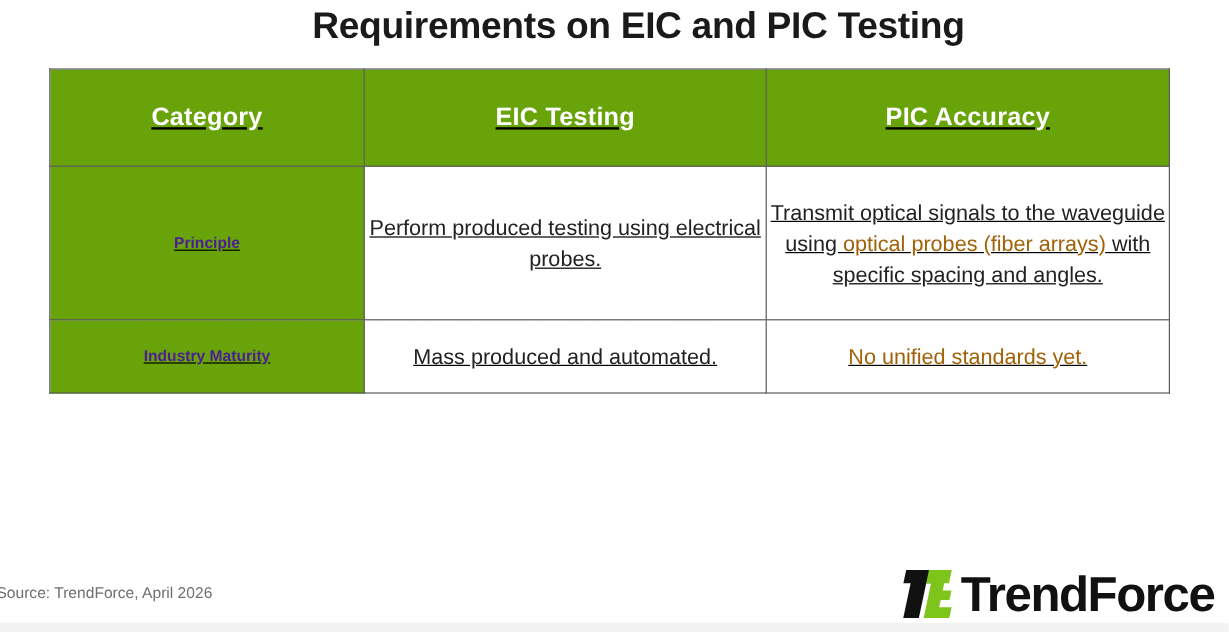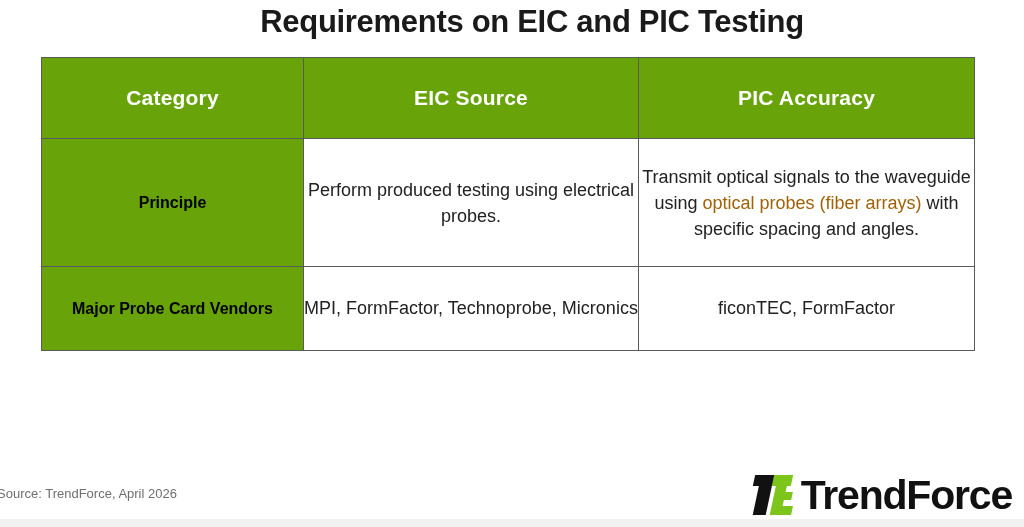--- a/index.html
+++ b/index.html
@@ -132,20 +132,21 @@
   
   #table {
     position: absolute;
     left: 41px;
     top: 57px;
     width: 933px;
     border-collapse: collapse;
     table-layout: fixed;
     z-index: 2;
     background: transparent;
+    text-decoration: underline;
   }
   #table col.c1 { width: 262px; }
   #table col.c2 { width: 335px; }
   #table col.c3 { width: 336px; }
 
   #table td, #table th {
     border: 1px solid #5a5a5a;
     padding: 0;
     vertical-align: middle;
     text-align: center;
@@ -154,22 +155,22 @@
   .hdr {
     background: #67a309;
     color: #ffffff;
     font-size: 21px;
     font-weight: bold;
     height: 80px;
     letter-spacing: 0.2px;
   }
   .rowlabel {
     background: #67a309;
-    color: #000000;
-    font-size: 16px;
+    color: #4c1d95;
+    font-size: 13px;
     font-weight: bold;
     line-height: 26px;
     padding: 4px 8px;
   }
   .cell {
     background: #ffffff;
     color: #222222;
     font-size: 18px;
     line-height: 25px;
     padding: 8px 12px;
@@ -247,34 +248,34 @@
 
 <table id="table">
   <colgroup>
     <col class="c1">
       <col class="c2">
       <col class="c3">
   </colgroup>
   <thead>
     <tr>
       <th class="hdr">Category</th>
-      <th class="hdr">EIC Source</th>
+      <th class="hdr">EIC Testing</th>
       <th class="hdr">PIC Accuracy</th>
     </tr>
   </thead>
   <tbody>
     <tr class="r-principle">
       <td class="rowlabel">Principle</td>
       <td class="cell tall">Perform produced testing using electrical probes.</td>
       <td class="cell tall"><span>Transmit optical signals to the waveguide using </span><span class="red">optical probes (fiber arrays)</span><span> with specific spacing and angles.</span></td>
     </tr>
-    <tr class="r-vendors">
-      <td class="rowlabel">Major Probe Card Vendors</td>
-      <td class="cell">MPI, FormFactor, Technoprobe, Micronics</td>
-      <td class="cell">ficonTEC, FormFactor</td>
+    <tr class="r-maturity">
+      <td class="rowlabel nowrapcell">Industry Maturity</td>
+      <td class="cell">Mass produced and automated.</td>
+      <td class="cell red">No unified standards yet.</td>
     </tr>
   </tbody>
 </table>
 
 <div id="bottom-band"></div>
 
 <div id="source">Source: TrendForce, April 2026</div>
 
 <div id="logo">
   <span class="mark">

